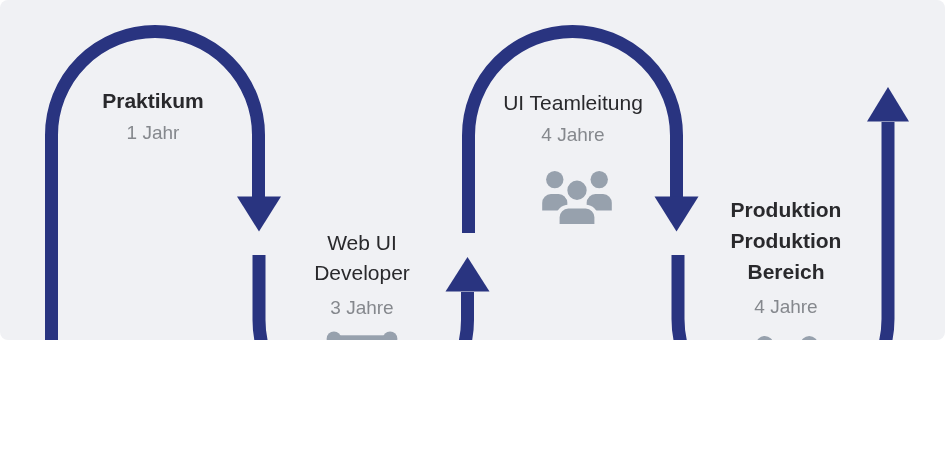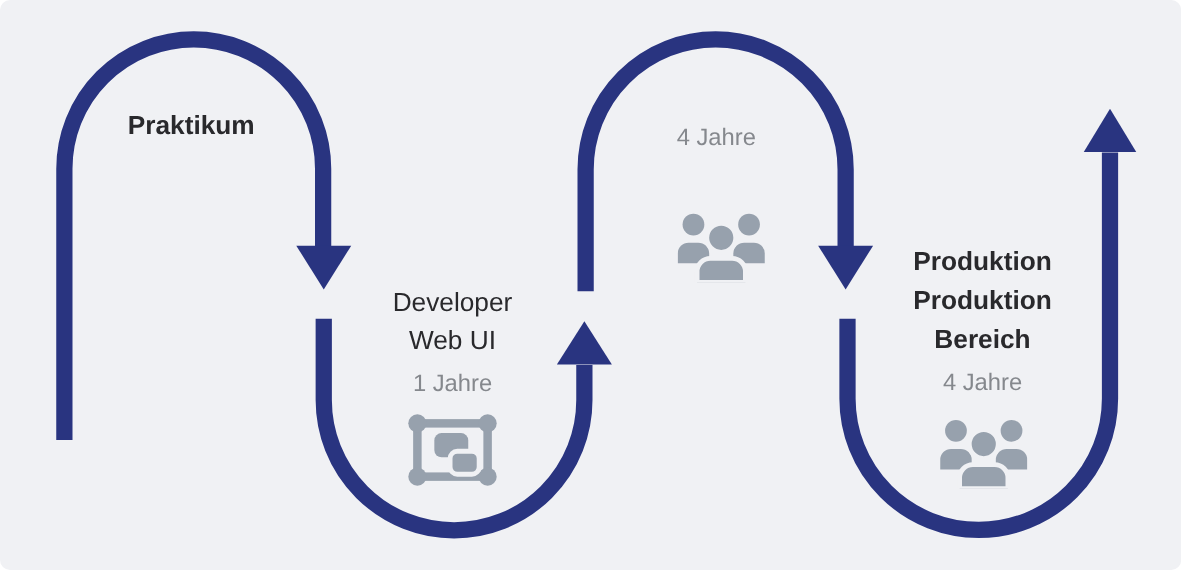--- a/index.html
+++ b/index.html
@@ -5,21 +5,21 @@
   :root{
     --c-background:#f0f1f4;
     --c-path:#293480;
     --c-title:#29292c;
     --c-duration:#85888d;
     --c-icon:#97a1ad;
   }
   html,body{margin:0;padding:0;background:#ffffff;}
   .canvas{
     position:relative;
-    width:945px;height:456px;
+    width:945px;height:340px;
     background:var(--c-background);
     border-radius:8px;
     overflow:hidden;
     font-family:"Liberation Sans", sans-serif;
     text-decoration:underline;
   }
   .flow-svg{position:absolute;left:0;top:0;}
   .flow-seg{fill:none;stroke:var(--c-path);stroke-width:13;}
   .flow-head{fill:var(--c-path);stroke:none;}
   .stage{
@@ -59,29 +59,31 @@
     <path class="flow-seg" d="M 259 255 L 259 320 A 104.25 104.25 0 0 0 467.5 320 L 467.5 292"></path>
     <polygon class="flow-head" points="445.5,291.5 489.5,291.5 467.5,257"></polygon>
     <path class="flow-seg" d="M 468.5 233 L 468.5 135.5 A 104 104 0 0 1 676.5 135.5 L 676.5 197"></path>
     <polygon class="flow-head" points="654.5,196.5 698.5,196.5 676.5,231.5"></polygon>
     <path class="flow-seg" d="M 678 255 L 678 319 A 105 105 0 0 0 888 319 L 888 122"></path>
     <polygon class="flow-head" points="867,121.5 909,121.5 888,87"></polygon>
   </svg>
 
   <div class="stage stage--bold" style="left:53px;top:89px">
     <div class="title-line">Praktikum</div>
+    <div class="duration">1 Jahr</div>
   </div>
 
   <div class="stage stage--multi" style="left:262px;top:228px">
+    <div class="title-line">Web UI</div>
     <div class="title-line">Developer</div>
-    <div class="title-line">Web UI</div>
-    <div class="duration">1 Jahre</div>
+    <div class="duration">3 Jahre</div>
   </div>
 
   <div class="stage" style="left:473px;top:91px">
+    <div class="title-line">UI Teamleitung</div>
     <div class="duration">4 Jahre</div>
   </div>
 
   <div class="stage stage--tall stage--bold" style="left:686px;top:194px">
     <div class="title-line">Produktion</div>
     <div class="title-line">Produktion</div>
     <div class="title-line">Bereich</div>
     <div class="duration">4 Jahre</div>
   </div>
 

